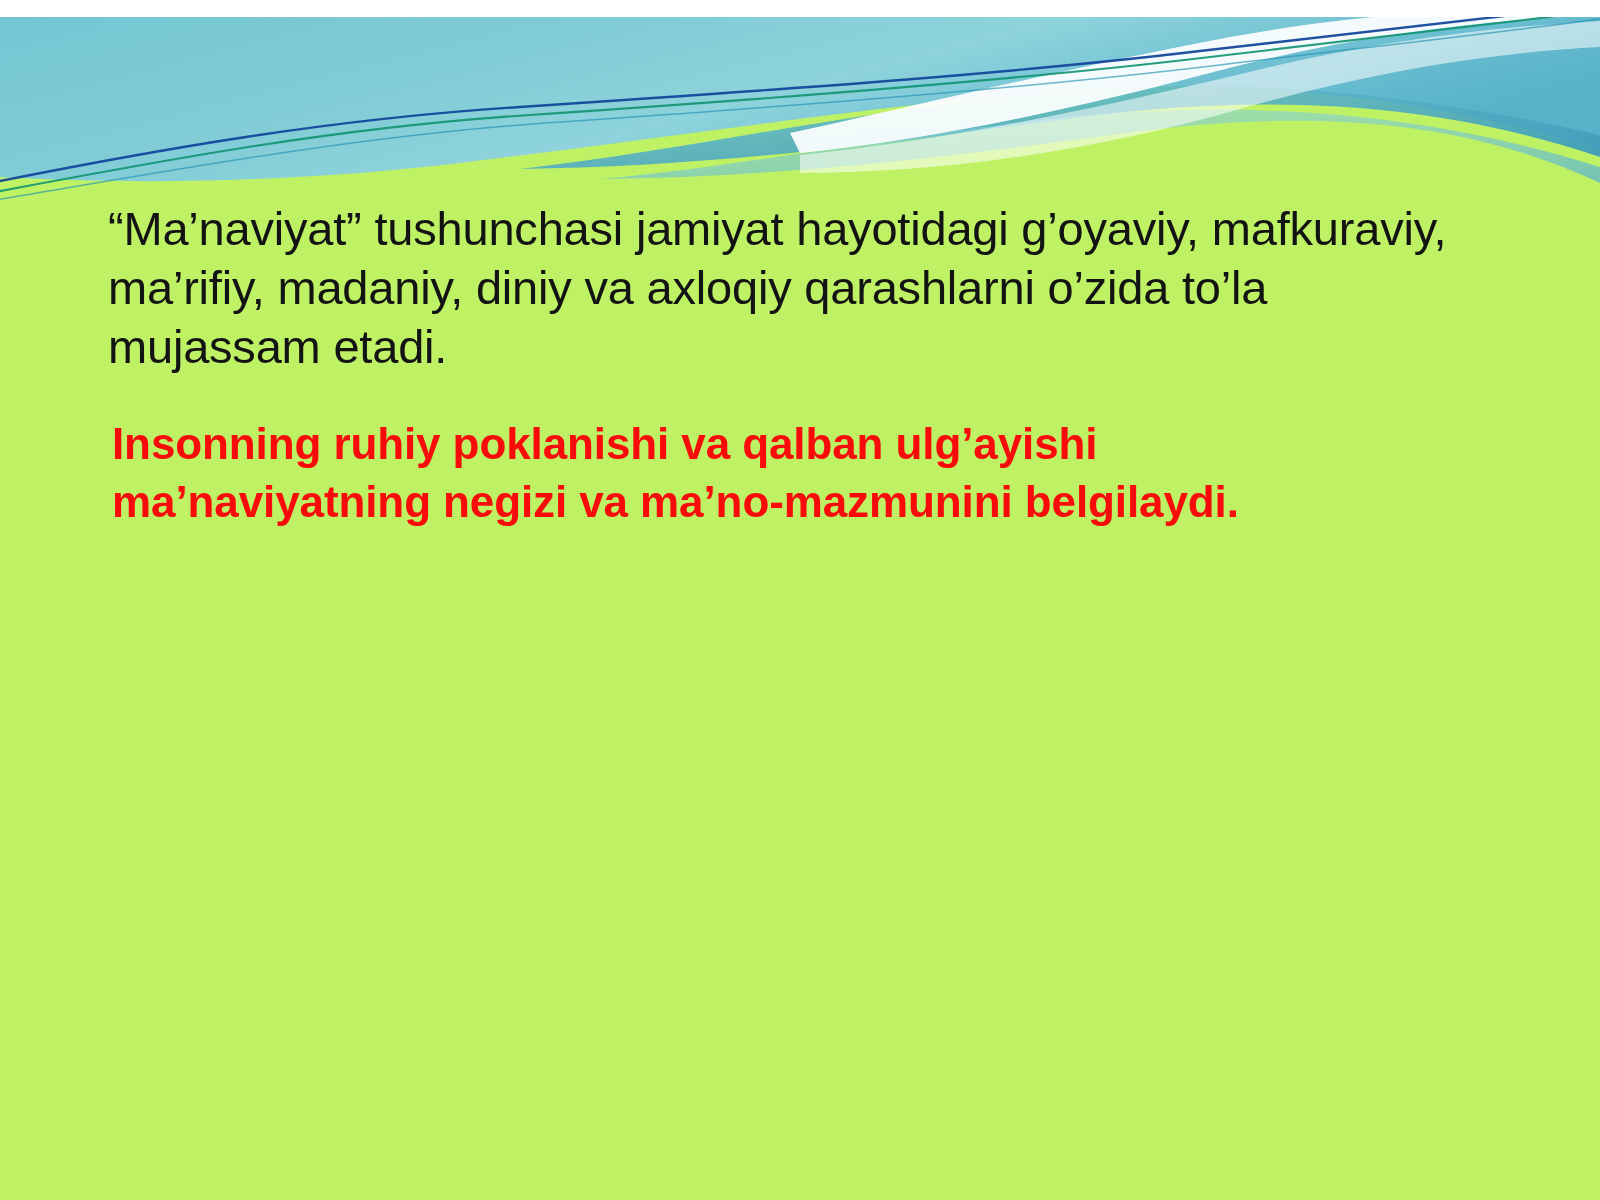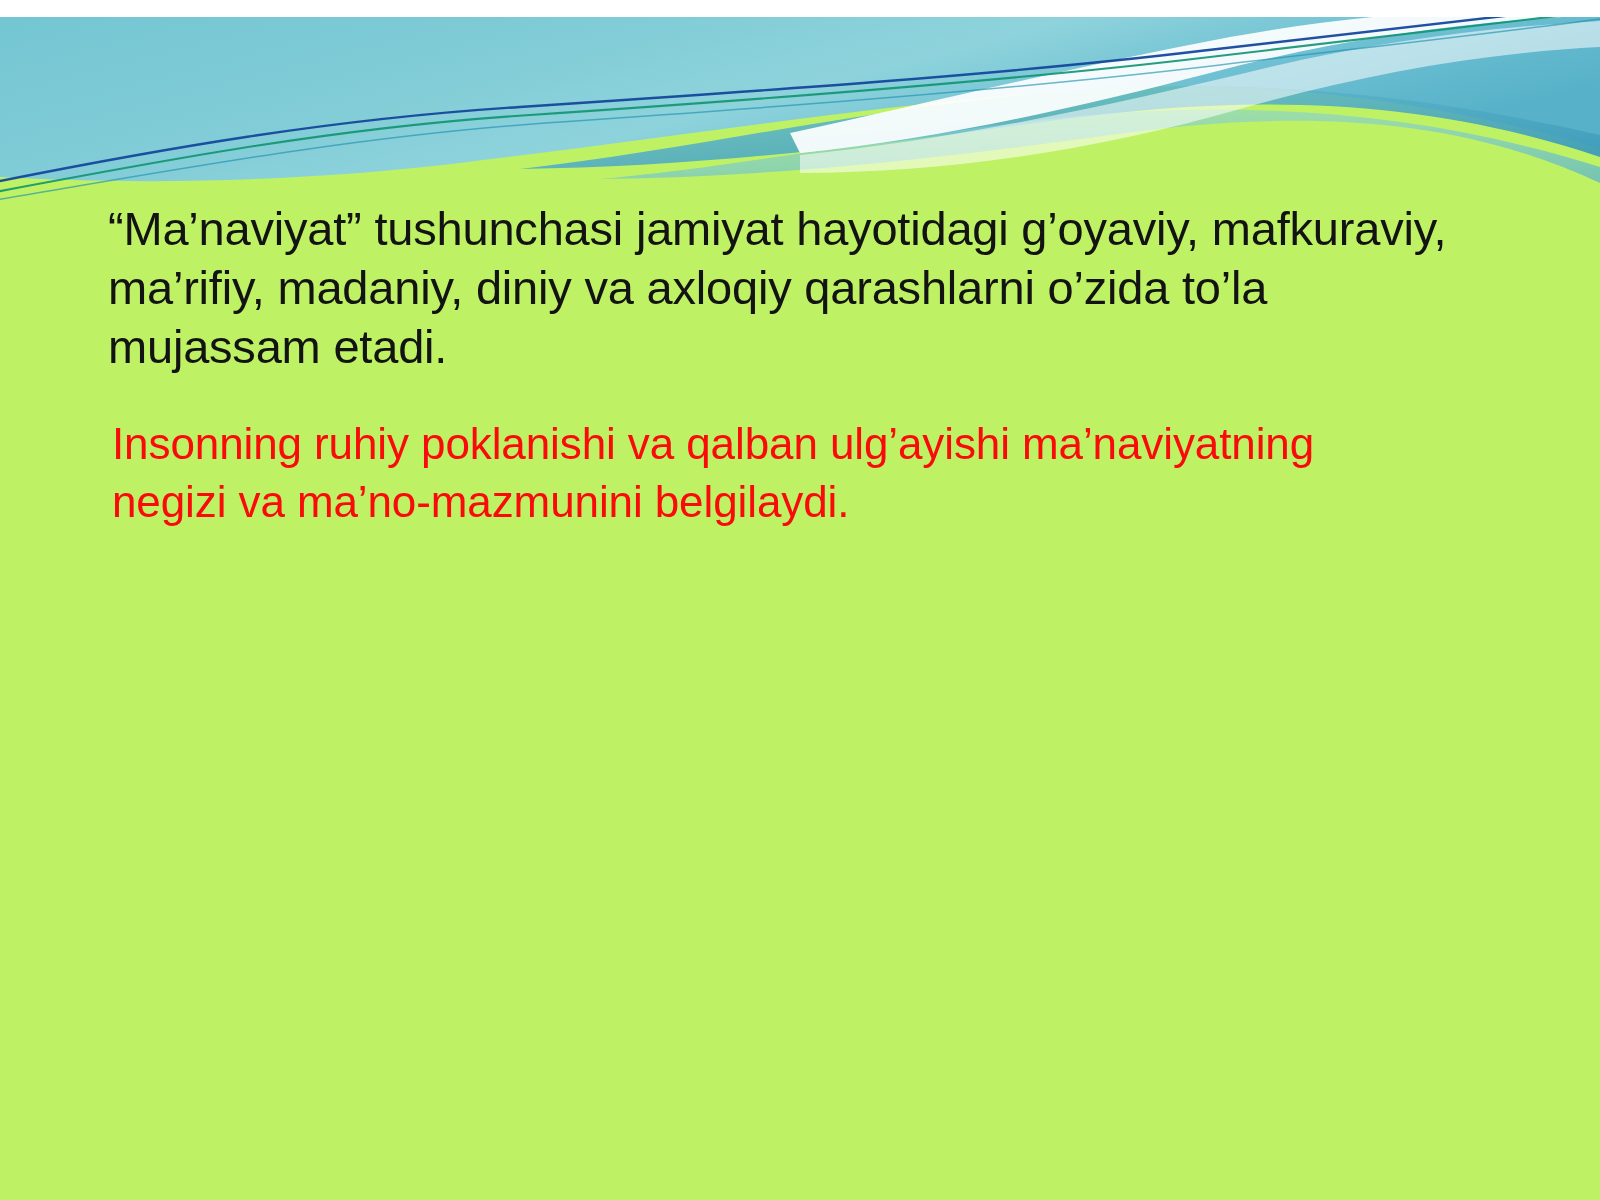--- a/index.html
+++ b/index.html
@@ -62,21 +62,21 @@
     line-height: 1.26;
     font-weight: 400;
     color: #131313;
     letter-spacing: -0.2px;
     max-width: 1345px;
   }
 
   .para-red {
     font-size: 44px;
     line-height: 1.32;
-    font-weight: 400;
+    font-weight: 700;
     color: #f90b0b;
     letter-spacing: -0.1px;
     margin-top: 38px;
     padding-left: 4px;
     max-width: 1210px;
   }
 
   .para-black {
     font-size: 45px;
     line-height: 1.33;

